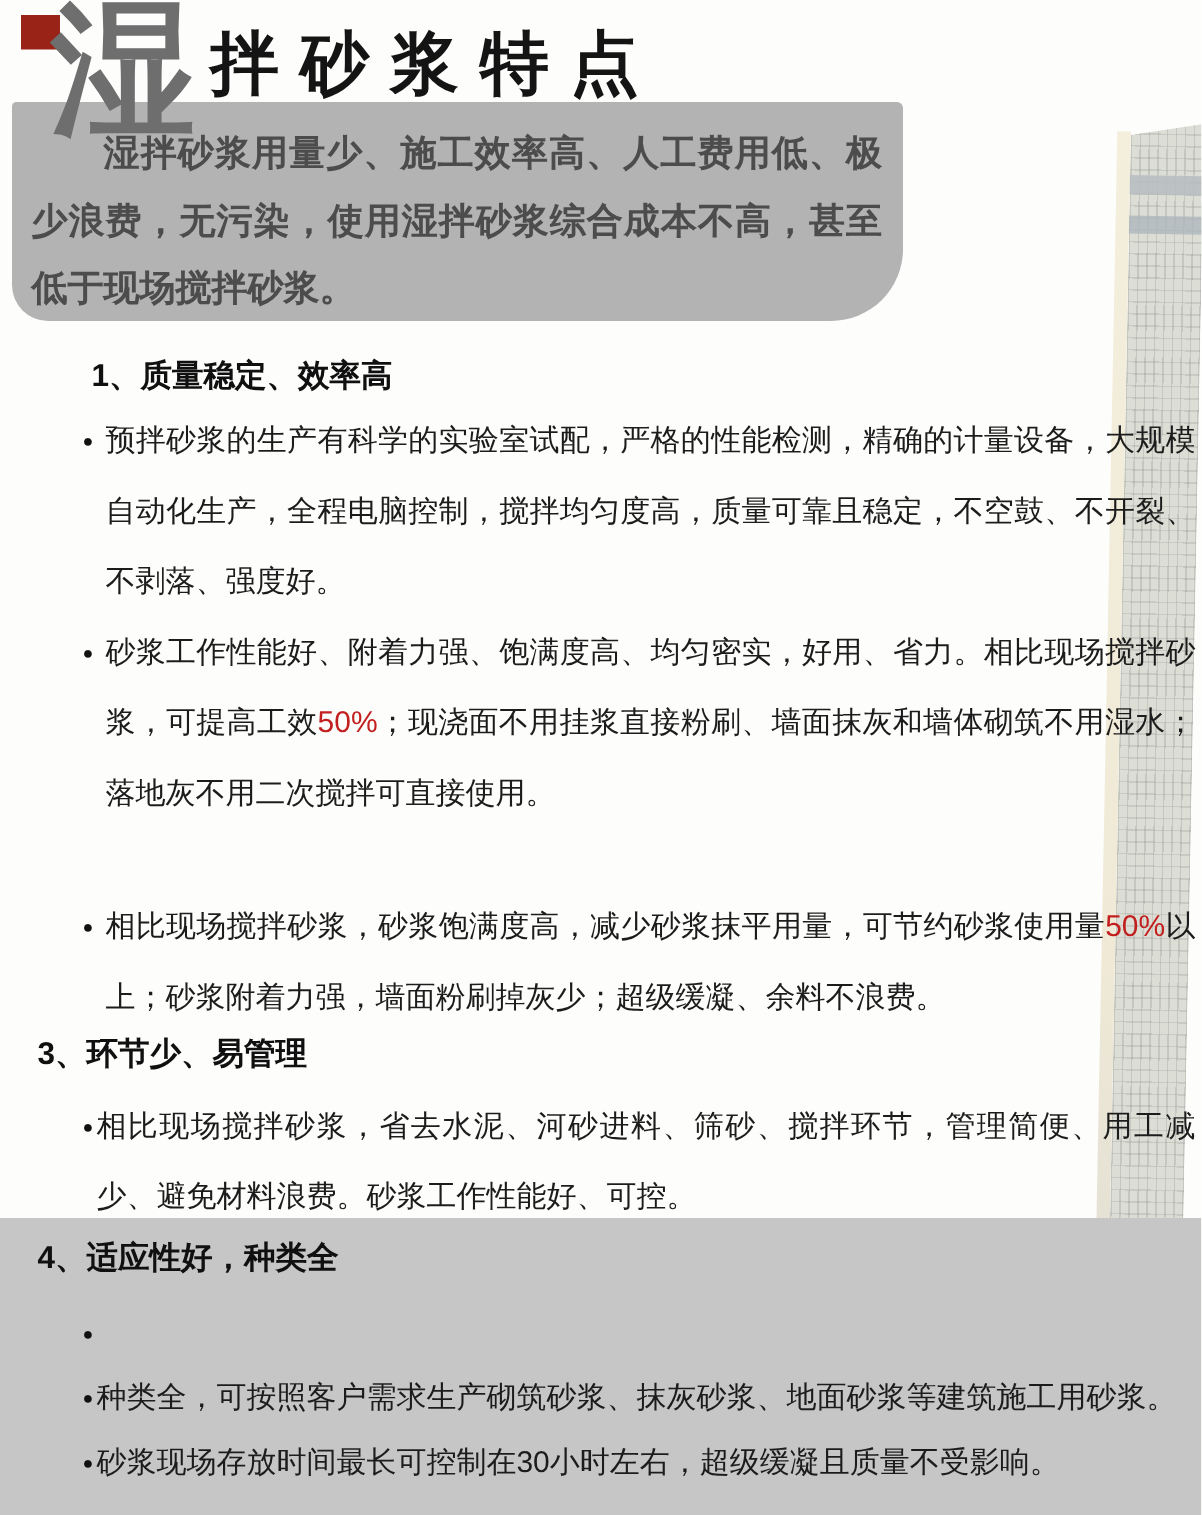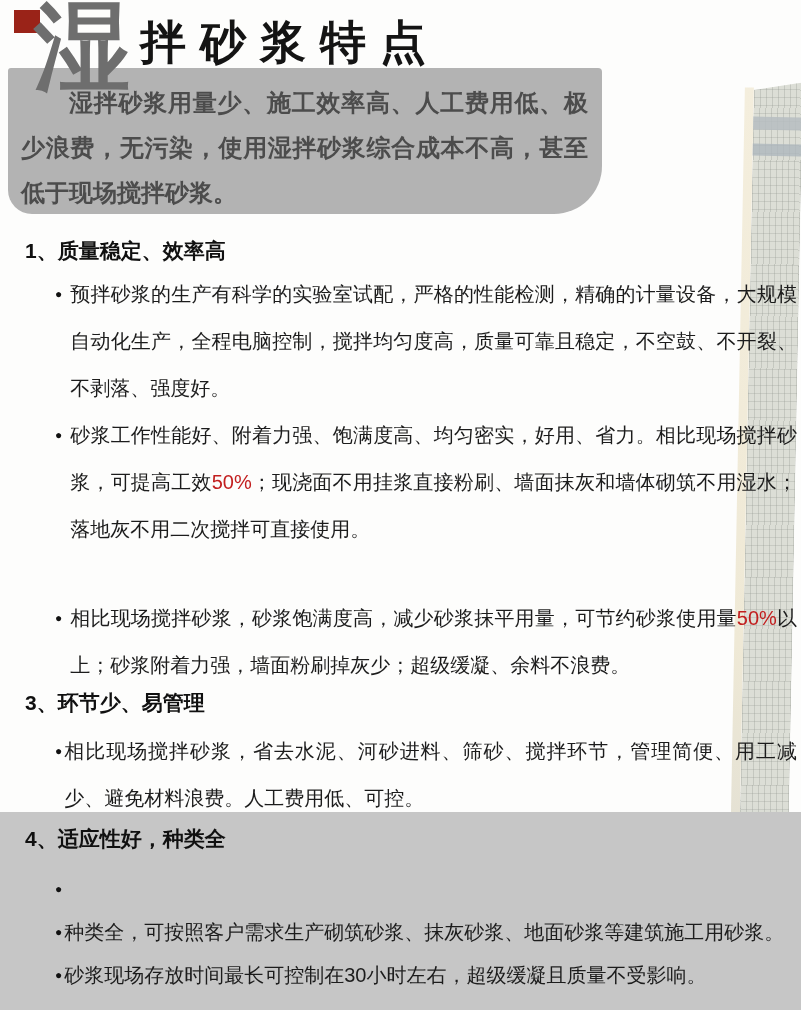--- a/index.html
+++ b/index.html
@@ -89,21 +89,21 @@
     font-size:20px;line-height:47px;color:#1c1c1c;
     text-align:justify;
   }
   .bullet .dot{
     flex:0 0 auto;font-size:12px;line-height:47px;color:#111;
   }
   .bullet.sp .dot{margin-right:8px;}
   .bullet.tight .dot{margin-right:2px;}
   .seg-red{color:var(--highlight_red);}
 
-  #s1h{top:239px;} #s1b1{top:271px;} #s1b2{top:412px;}
+  #s1h{top:239px;margin-left:36px;} #s1b1{top:271px;} #s1b2{top:412px;}
   #s2h{top:556px;} #s2b1{top:595px;}
   #s3h{top:691px;} #s3b1{top:728px;}
 
   
   .box2{
     position:absolute;left:0;top:812px;width:801px;height:204px;
     background:var(--box2_bg);z-index:1;
   }
   .box2 .heading{top:15px;left:25px;}
   .box2 .bullet{width:742px;line-height:44px;}
@@ -141,21 +141,21 @@
   </div>
 
   <div class="bullet sp" id="s2b1">
     <span class="dot">●</span>
     <span><span>相比现场搅拌砂浆，砂浆饱满度高，减少砂浆抹平用量，可节约砂浆使用量</span><span class="seg-red">50%</span><span>以上；砂浆附着力强，墙面粉刷掉灰少；超级缓凝、余料不浪费。</span></span>
   </div>
 
   <div class="heading" id="s3h">3、环节少、易管理</div>
   <div class="bullet tight" id="s3b1">
     <span class="dot">●</span>
-    <span><span>相比现场搅拌砂浆，省去水泥、河砂进料、筛砂、搅拌环节，管理简便、用工减少、避免材料浪费。人工费用低、可控。</span></span>
+    <span><span>相比现场搅拌砂浆，省去水泥、河砂进料、筛砂、搅拌环节，管理简便、用工减少、避免材料浪费。砂浆工作性能好、可控。</span></span>
   </div>
 
   <div class="box2">
     <div class="heading">4、适应性好，种类全</div>
     <div class="bullet tight" id="s4b1">
       <span class="dot">●</span>
     </div>
     <div class="bullet tight" id="s4b2">
       <span class="dot">●</span>
       <span><span>种类全，可按照客户需求生产砌筑砂浆、抹灰砂浆、地面砂浆等建筑施工用砂浆。</span></span>

